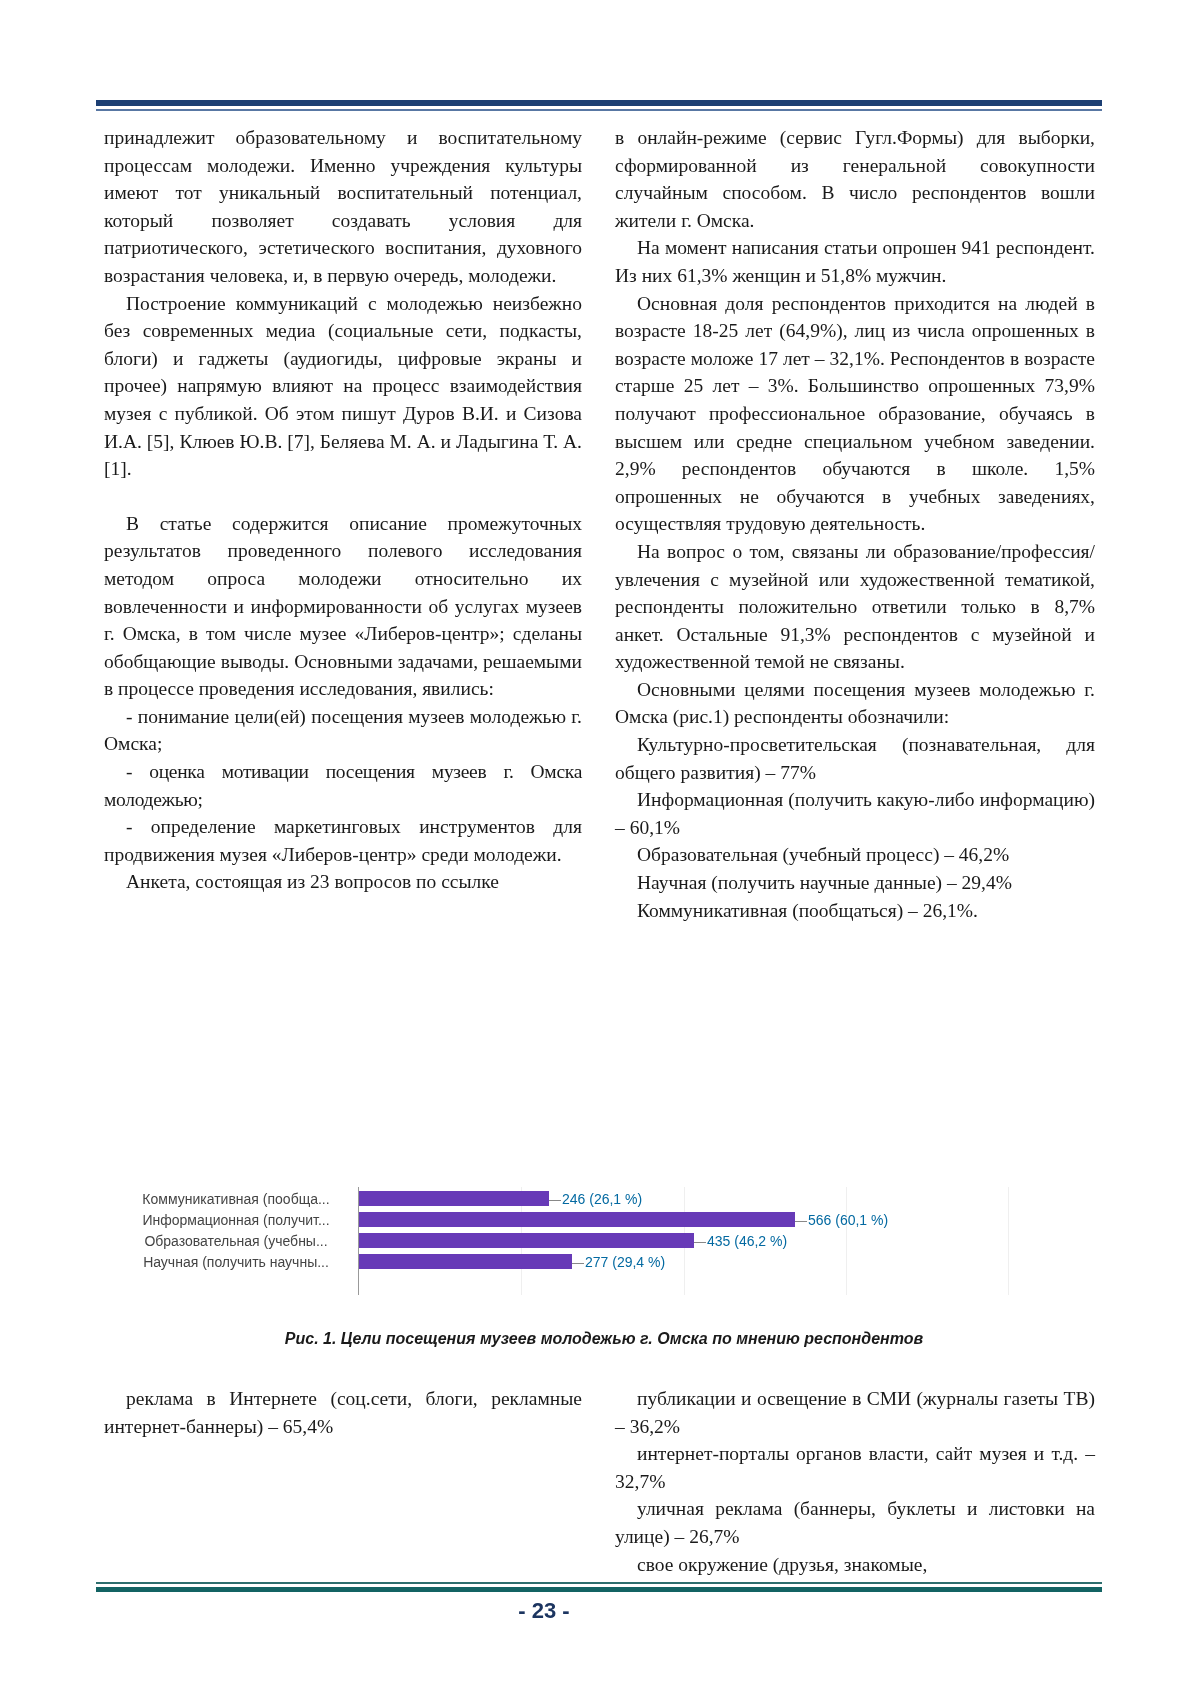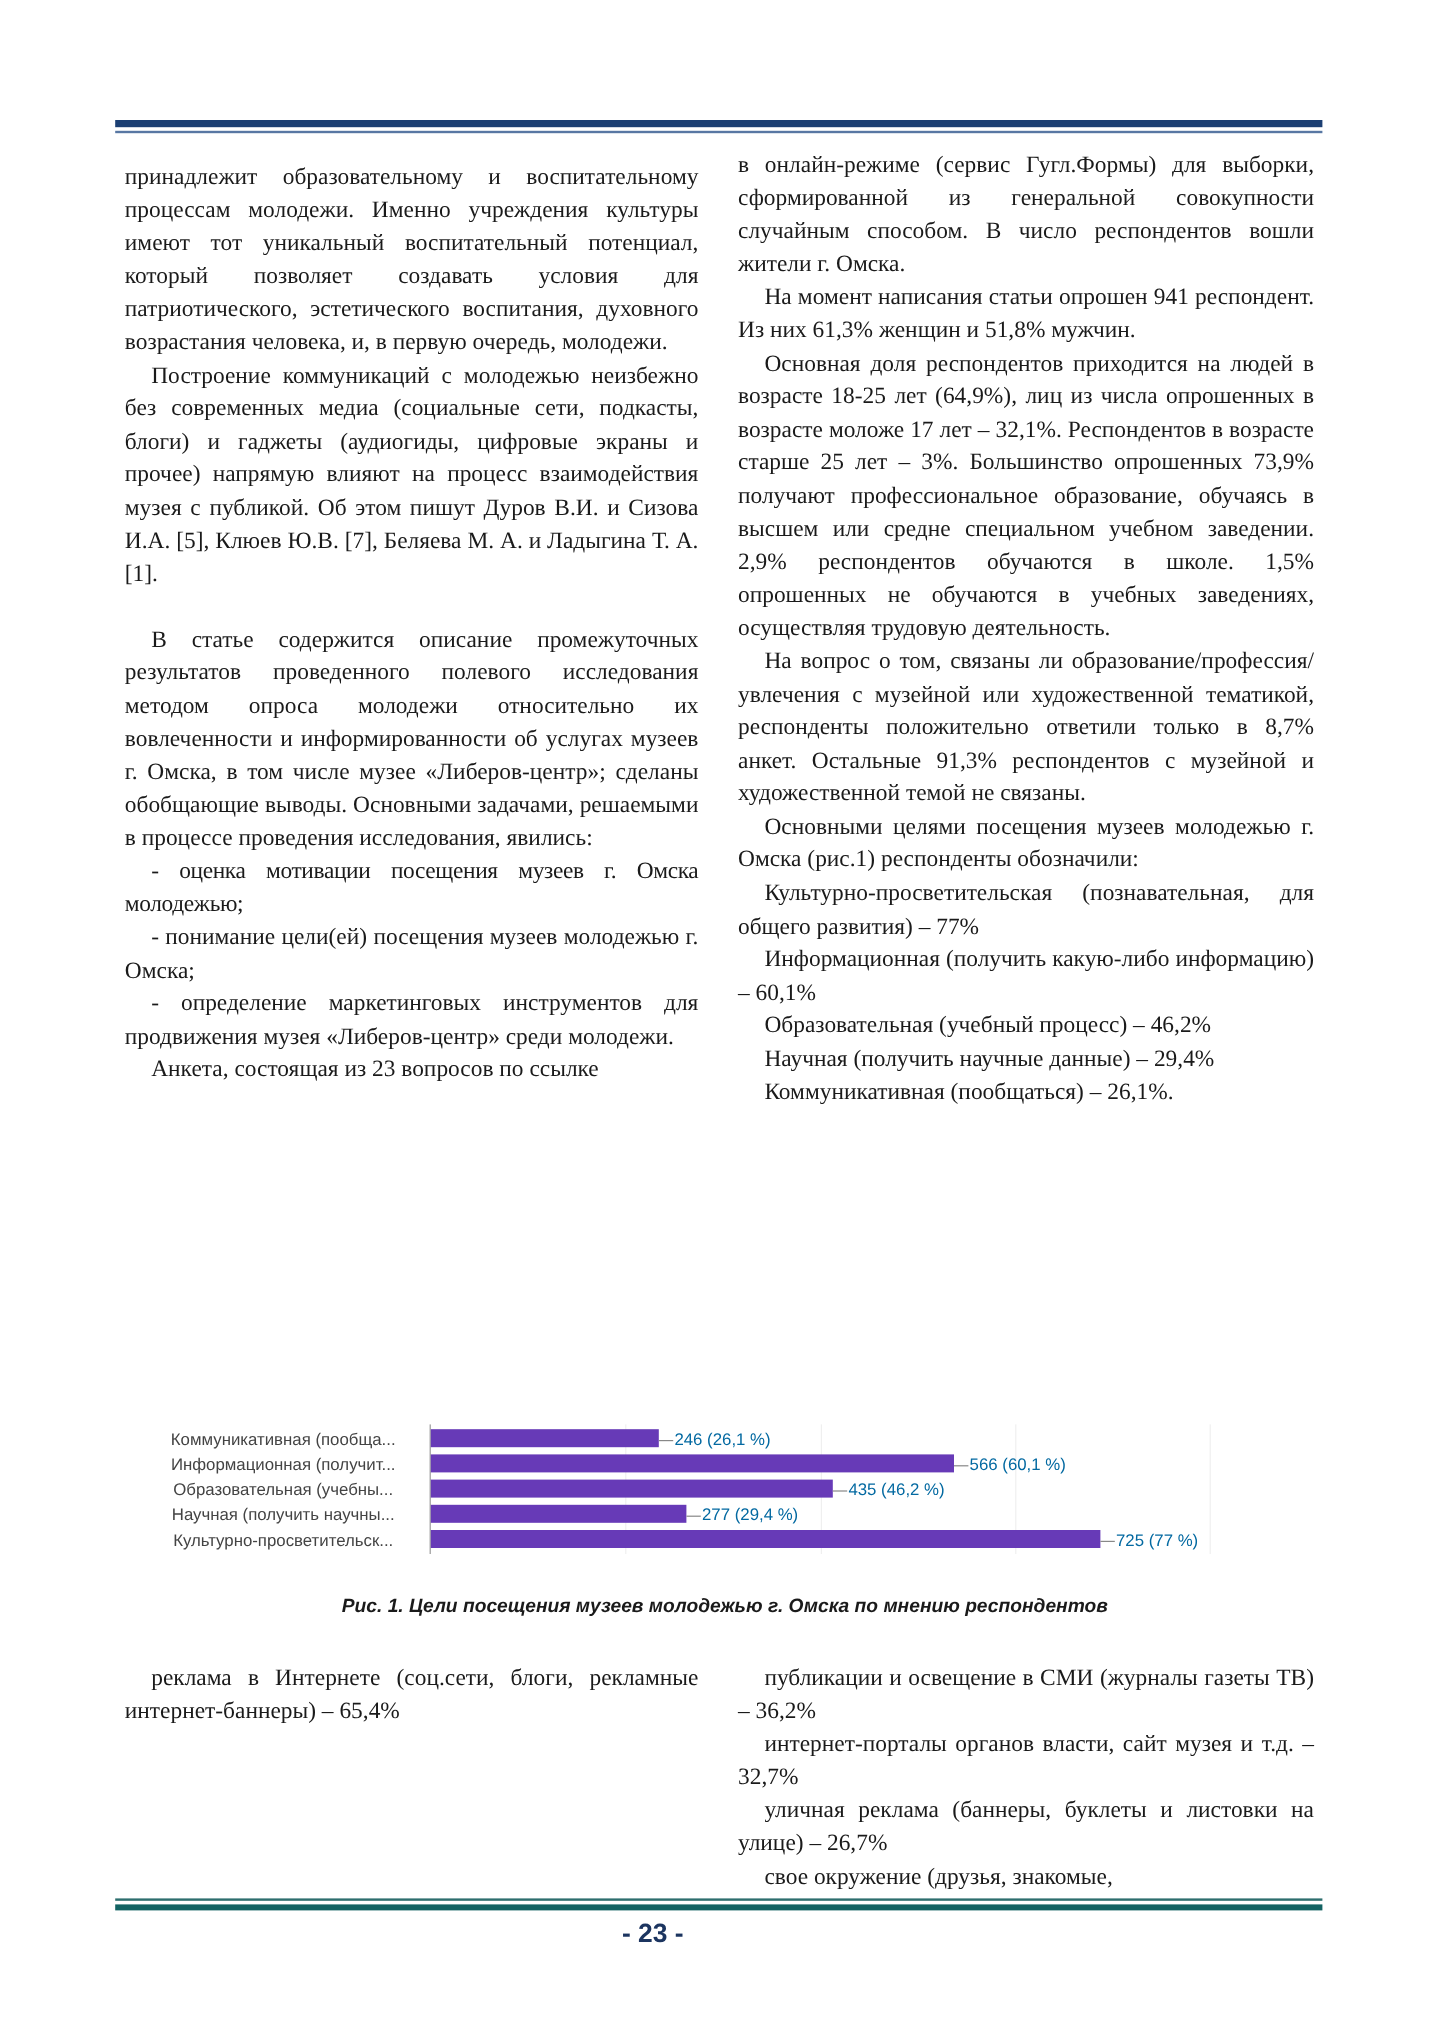--- a/index.html
+++ b/index.html
@@ -6,21 +6,21 @@
   body { width: 1200px; height: 1697px; position: relative; overflow: hidden; }
   .rule-top { position: absolute; left: 96px; top: 100px; width: 1006px; height: 6px; background: #1c3f73; }
   .rule-top2 { position: absolute; left: 96px; top: 109px; width: 1006px; height: 2px; background: #5877a3; }
   .rule-bot1 { position: absolute; left: 96px; top: 1582px; width: 1006px; height: 2px; background: #2d6e6e; }
   .rule-bot2 { position: absolute; left: 96px; top: 1587px; width: 1006px; height: 5px; background: #136363; }
   .page-num { position: absolute; left: 0; width: 1088px; top: 1598px; text-align: center;
     font-family: "Liberation Sans", sans-serif; font-weight: bold; font-size: 22px; color: #1c3560; }
   .col { position: absolute; font-family: "Liberation Serif", serif; font-size: 19.5px; line-height: 27.6px; color: #1a1a1a; text-align: justify; }
   .col p { margin: 0; }
   .ind { text-indent: 22px; }
-  .col-l1 { left: 104px; top: 134px; width: 478px; }
+  .col-l1 { left: 104px; top: 124px; width: 478px; }
   .col-r1 { left: 615px; top: 124px; width: 480px; }
   .col-l2 { left: 104px; top: 1385px; width: 478px; }
   .col-r2 { left: 615px; top: 1385px; width: 480px; }
   .gap { height: 27px; }
   .heading { font-weight: bold; text-indent: 22px; }
   .tight { letter-spacing: -0.3px; }
   .chart { position: absolute; left: 118px; top: 1187px; width: 910px; height: 110px; }
   .chart .plot { position: absolute; left: 240px; top: 0; width: 650px; height: 108px; border-left: 1px solid #999; }
   .chart .grid { position: absolute; top: 0; bottom: 0; width: 1px; background: #efefef; }
   .chart .row { position: absolute; left: 0; height: 21px; width: 910px; }
@@ -35,22 +35,22 @@
 <body>
 
 <div class="rule-top"></div>
 <div class="rule-top2"></div>
 
 <div class="col col-l1">
   <p>принадлежит образовательному и воспитательному процессам молодежи. Именно учреждения культуры имеют тот уникальный воспитательный потенциал, который позволяет создавать условия для патриотического, эстетического воспитания, духовного возрастания человека, и, в первую очередь, молодежи.</p>
   <p class="ind">Построение коммуникаций с молодежью неизбежно без современных медиа (социальные сети, подкасты, блоги) и гаджеты (аудиогиды, цифровые экраны и прочее) напрямую влияют на процесс взаимодействия музея с публикой. Об этом пишут Дуров В.И. и Сизова И.А. [5], Клюев Ю.В. [7], Беляева М. А. и Ладыгина Т. А. [1].</p>
   <div class="gap"></div>
   <p class="ind">В статье содержится описание промежуточных результатов проведенного полевого исследования методом опроса молодежи относительно их вовлеченности и информированности об услугах музеев г. Омска, в том числе музее «Либеров-центр»; сделаны обобщающие выводы. Основными задачами, решаемыми в процессе проведения исследования, явились:</p>
+  <p class="ind">- понимание цели(ей) посещения музеев молодежью г. Омска;</p>
   <p class="ind tight">- оценка мотивации посещения музеев г. Омска молодежью;</p>
-  <p class="ind">- понимание цели(ей) посещения музеев молодежью г. Омска;</p>
   <p class="ind">- определение маркетинговых инструментов для продвижения музея «Либеров-центр» среди молодежи.</p>
   <p class="ind">Анкета, состоящая из 23 вопросов по ссылке</p>
 </div>
 
 <div class="col col-r1">
   <p>в онлайн-режиме (сервис Гугл.Формы) для выборки, сформированной из генеральной совокупности случайным способом. В число респондентов вошли жители г. Омска.</p>
   <p class="ind">На момент написания статьи опрошен 941 респондент. Из них 61,3% женщин и 51,8% мужчин.</p>
   <p class="ind">Основная доля респондентов приходится на людей в возрасте 18-25 лет (64,9%), лиц из числа опрошенных в возрасте моложе 17 лет – 32,1%. Респондентов в возрасте старше 25 лет – 3%. Большинство опрошенных 73,9% получают профессиональное образование, обучаясь в высшем или средне специальном учебном заведении. 2,9% респондентов обучаются в школе. 1,5% опрошенных не обучаются в учебных заведениях, осуществляя трудовую деятельность.</p>
   <p class="ind">На вопрос о том, связаны ли образование/профессия/увлечения с музейной или художественной тематикой, респонденты положительно ответили только в 8,7% анкет. Остальные 91,3% респондентов с музейной и художественной темой не связаны.</p>
   <p class="ind">Основными целями посещения музеев молодежью г. Омска (рис.1) респонденты обозначили:</p>
@@ -81,25 +81,20 @@
   <div class="row" style="top:44px">
     <span class="lbl">Образовательная (учебны...</span>
     <div class="bar" style="width:335px"></div>
     <span class="val" style="left:576px">435 (46,2 %)</span>
   </div>
   <div class="row" style="top:65px">
     <span class="lbl">Научная (получить научны...</span>
     <div class="bar" style="width:213px"></div>
     <span class="val" style="left:454px">277 (29,4 %)</span>
   </div>
-  <div class="row" style="top:86px">
-    <span class="lbl">Культурно-просветительск...</span>
-    <div class="bar" style="width:558px"></div>
-    <span class="val" style="left:799px">725 (77 %)</span>
-  </div>
 </div>
 
 <div class="caption">Рис. 1. Цели посещения музеев молодежью  г. Омска по мнению респондентов</div>
 
 <div class="col col-l2">
   <p class="ind">реклама в Интернете (соц.сети, блоги, рекламные интернет-баннеры) – 65,4%</p>
 </div>
 
 <div class="col col-r2">
   <p class="ind">публикации и освещение в СМИ (журналы газеты ТВ) – 36,2%</p>

